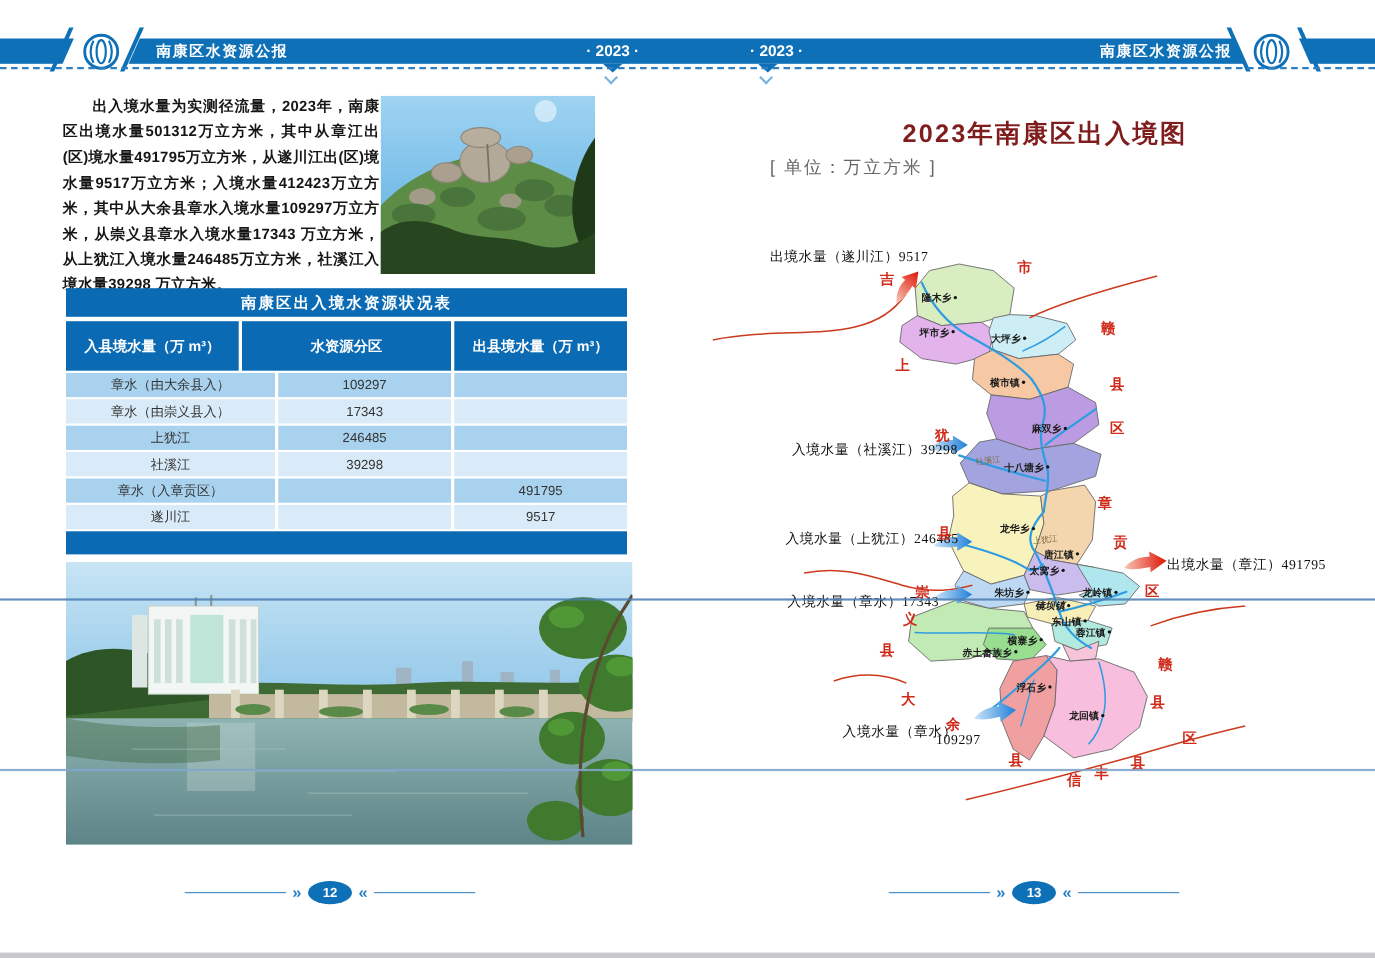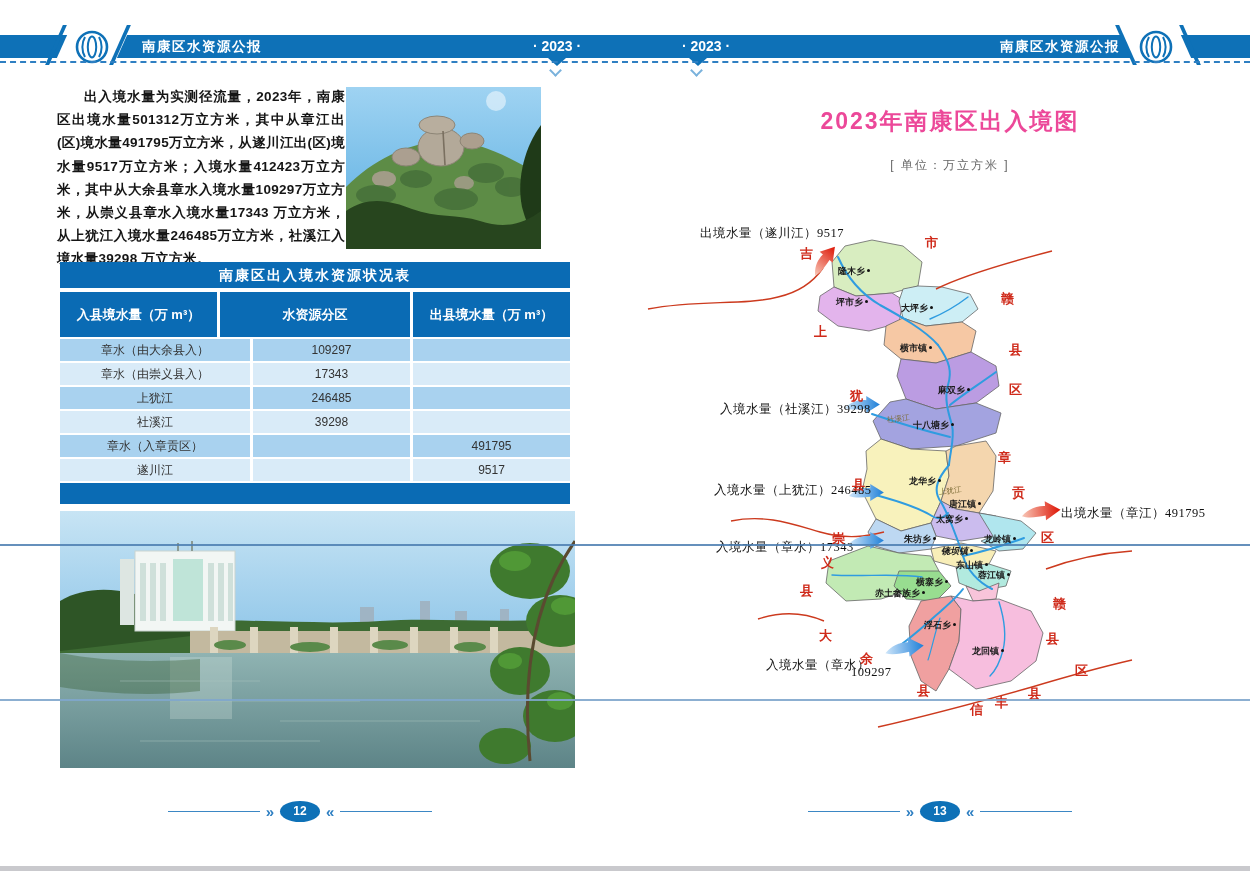--- a/index.html
+++ b/index.html
@@ -43,23 +43,23 @@
   .t-hc{background:#0a6bb4;color:#fff;font-weight:bold;font-size:13px;text-align:center;
     height:45px;display:flex;align-items:center;justify-content:center;}
   .t-row{display:flex;gap:3px;margin-bottom:2px;}
   .t-c{height:22px;line-height:22px;font-size:12px;color:#333;text-align:center;}
   .c1{width:190px;} .c2{width:157px;} .c3{width:157px;}
   .mid .t-c{background:#a9d2ef;}
   .light .t-c{background:#d9ebf8;}
   .t-foot{height:21px;background:#0a6bb4;}
   
   .map-title{position:absolute;left:700px;top:106px;width:500px;text-align:center;
-    font-size:23px;font-weight:bold;color:#ec4899;letter-spacing:2px;}
-  .map-unit{position:absolute;left:700px;top:157px;width:500px;text-align:center;
-    font-size:12px;color:#666;letter-spacing:2px;}
+    font-size:23px;font-weight:bold;color:#7f1d1d;letter-spacing:2px;}
+  .map-unit{position:absolute;left:700px;top:142px;width:500px;text-align:left;
+    font-size:16px;color:#666;letter-spacing:2px;}
   #map-svg{position:absolute;left:630px;top:215px;}
   #map-labels{position:absolute;left:0;top:0;width:1250px;height:871px;pointer-events:none;z-index:30;}
   #map-labels div{position:absolute;white-space:nowrap;}
   .flow{font-family:"Liberation Serif",serif;font-size:12.5px;color:#111;letter-spacing:.5px;}
   .nb{font-family:"Liberation Serif",serif;font-size:13px;font-weight:bold;color:#cf2a1a;}
   .town{font-size:9px;font-weight:bold;color:#1a1a1a;}
   .tdot{display:inline-block;width:3px;height:3px;background:#111;border-radius:50%;
     margin-left:2px;vertical-align:2px;}
   .riv{font-size:7.5px;color:#7a6a35;transform:rotate(-6deg);}
   

